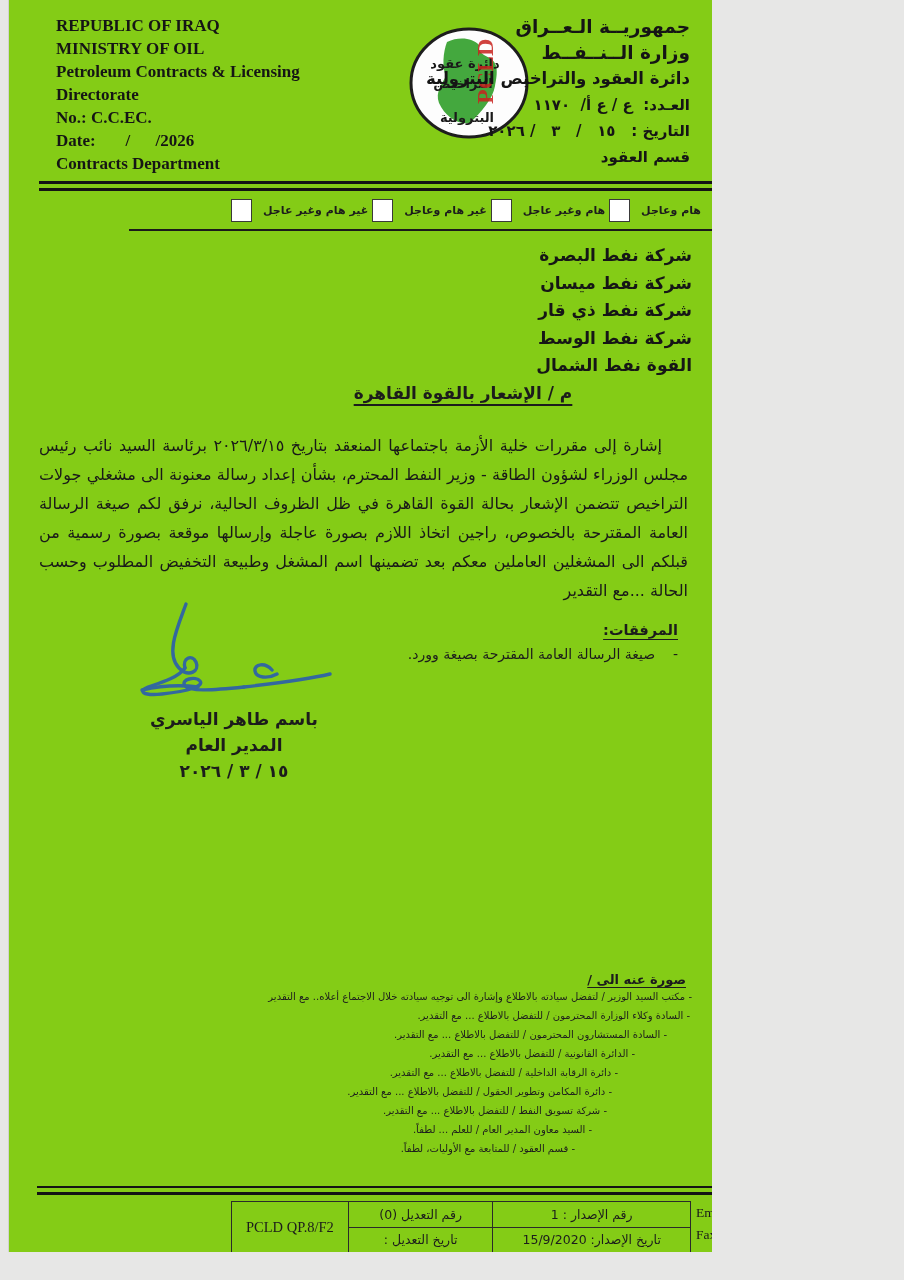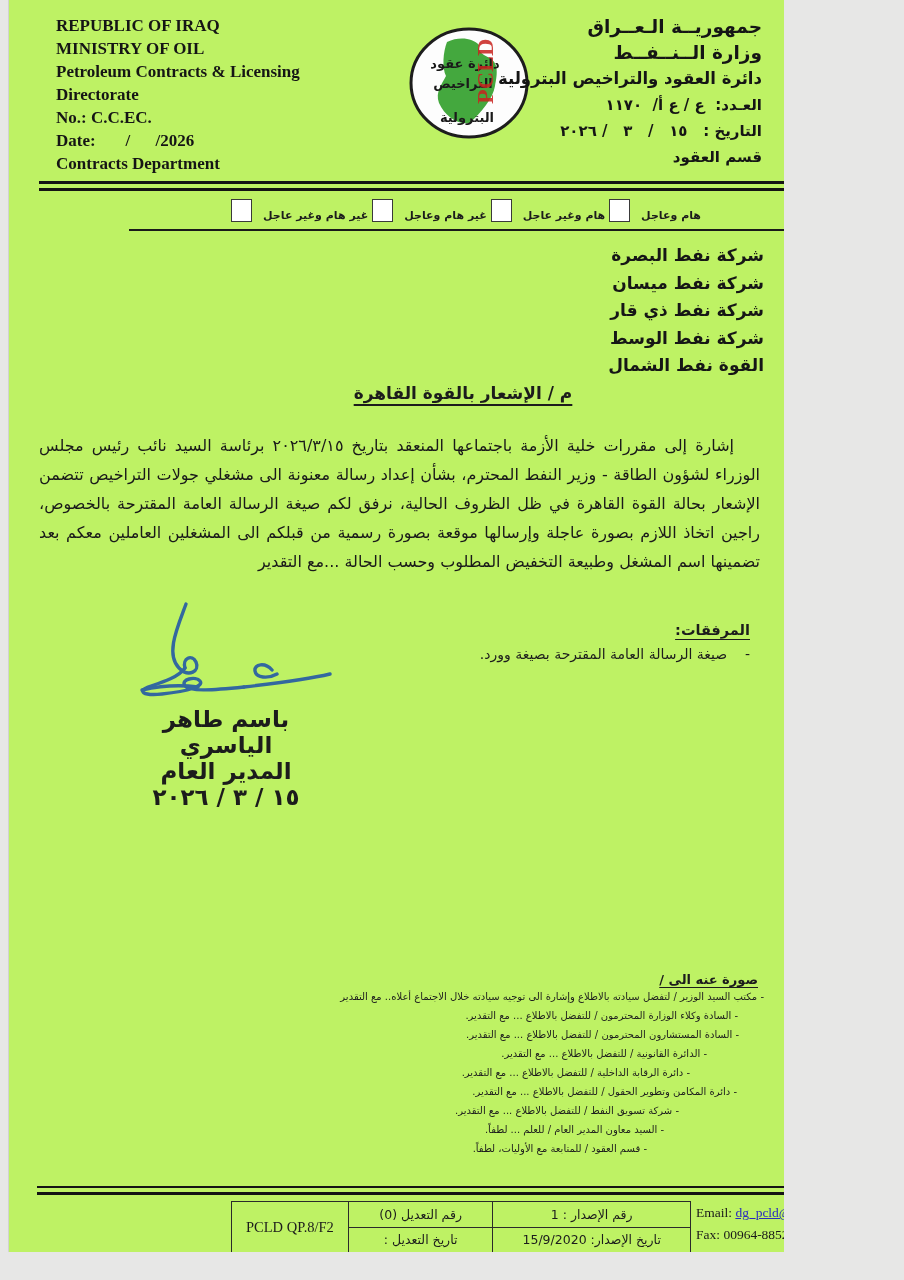--- a/index.html
+++ b/index.html
@@ -6,23 +6,23 @@
   html,body { width:904px; }
   body {
     background:#e7e7e6;
     font-family:"DejaVu Sans", sans-serif;
     color:#1c1c1c;
     -webkit-font-smoothing:antialiased;
   }
   .page {
     position:relative;
     margin-left:8px;
-    width:776px;
+    width:704px;
     height:1252px;
-    background:#bef264;
+    background:#84cc16;
     border-left:1px solid #d2d2d0;
     overflow:hidden;
   }
   .pre { white-space:pre; }
 
   
   .hdr-en {
     position:absolute; left:47px; top:14px; width:360px;
     font-family:"Liberation Serif", serif;
     font-weight:bold; font-size:17px; line-height:23px; color:#151515;
@@ -41,21 +41,21 @@
   .rule-double-top {
     position:absolute; left:30px; top:181px; width:826px; height:10px;
     border-top:3.5px solid #141414; border-bottom:3px solid #141414;
   }
 
   
   .prio-row {
     position:absolute; left:222px; top:194px; width:470px; height:32px;
     direction:rtl; display:flex; justify-content:space-between; align-items:center;
   }
-  .prio-group { display:flex; align-items:flex-end; gap:11px; }
+  .prio-group { display:flex; align-items:center; gap:11px; }
   .prio-label { font-size:11px; font-weight:bold; white-space:nowrap; }
   .prio-box { width:21px; height:23px; border:1.5px solid #3a3a3a; background:#fff; }
   .prio-underline {
     position:absolute; left:120px; top:229px; width:658px; height:2px; background:#1a1a1a;
   }
 
   
   .recipients {
     position:absolute; right:20px; top:242px;
     direction:rtl; text-align:right;
@@ -82,23 +82,23 @@
   .attachments { position:absolute; right:34px; top:622px; direction:rtl; text-align:right; }
   .attachments .att-title {
     font-size:14.5px; font-weight:bold;
     text-decoration:underline; text-underline-offset:4px;
   }
   .attachments .att-item { margin-top:8px; font-size:14px; white-space:pre; }
 
   
   .sig-svg { position:absolute; left:125px; top:600px; }
   .sig-block {
-    position:absolute; left:112px; top:706px; width:210px;
+    position:absolute; left:120px; top:706px; width:210px;
     direction:rtl; text-align:center;
-    font-weight:bold; font-size:23px; line-height:26px;
+    font-weight:bold; font-size:17px; line-height:26px;
   }
 
   
   .cc { position:absolute; right:20px; top:972px; direction:rtl; text-align:right; width:600px; }
   .cc-title {
     font-size:13px; font-weight:bold;
     text-decoration:underline; text-underline-offset:3px;
     margin-left:auto; margin-right:6px;
   }
   .cc-item { font-size:10px; line-height:19px; color:#1d1d1d; }
@@ -213,25 +213,25 @@
   </svg>
   <div class="sig-block">
     <div>باسم طاهر الياسري</div>
     <div>المدير العام</div>
     <div>١٥ / ٣ / ٢٠٢٦</div>
   </div>
 
   <div class="cc">
     <div class="cc-title">صورة عنه الى /</div>
     <div class="cc-item" style="margin-right:0">- مكتب السيد الوزير / لتفضل سيادته بالاطلاع وإشارة الى توجيه سيادته خلال الاجتماع أعلاه.. مع التقدير</div>
-    <div class="cc-item" style="margin-right:26px">- السادة وكلاء الوزارة المحترمون / للتفضل بالاطلاع ... مع التقدير.</div>
+    <div class="cc-item" style="margin-right:2px">- السادة وكلاء الوزارة المحترمون / للتفضل بالاطلاع ... مع التقدير.</div>
     <div class="cc-item" style="margin-right:25px">- السادة المستشارون المحترمون / للتفضل بالاطلاع ... مع التقدير.</div>
     <div class="cc-item" style="margin-right:57px">- الدائرة القانونية / للتفضل بالاطلاع ... مع التقدير.</div>
     <div class="cc-item" style="margin-right:74px">- دائرة الرقابة الداخلية / للتفضل بالاطلاع ... مع التقدير.</div>
-    <div class="cc-item" style="margin-right:27px">- دائرة المكامن وتطوير الحقول / للتفضل بالاطلاع ... مع التقدير.</div>
+    <div class="cc-item" style="margin-right:80px">- دائرة المكامن وتطوير الحقول / للتفضل بالاطلاع ... مع التقدير.</div>
     <div class="cc-item" style="margin-right:85px">- شركة تسويق النفط / للتفضل بالاطلاع ... مع التقدير.</div>
     <div class="cc-item" style="margin-right:100px">- السيد معاون المدير العام / للعلم ... لطفاً.</div>
     <div class="cc-item" style="margin-right:117px">- قسم العقود / للمتابعة مع الأوليات، لطفاً.</div>
   </div>
 
   <div class="rule-double-bottom"></div>
 
   <table class="qtable">
     <tbody>
         <tr>

